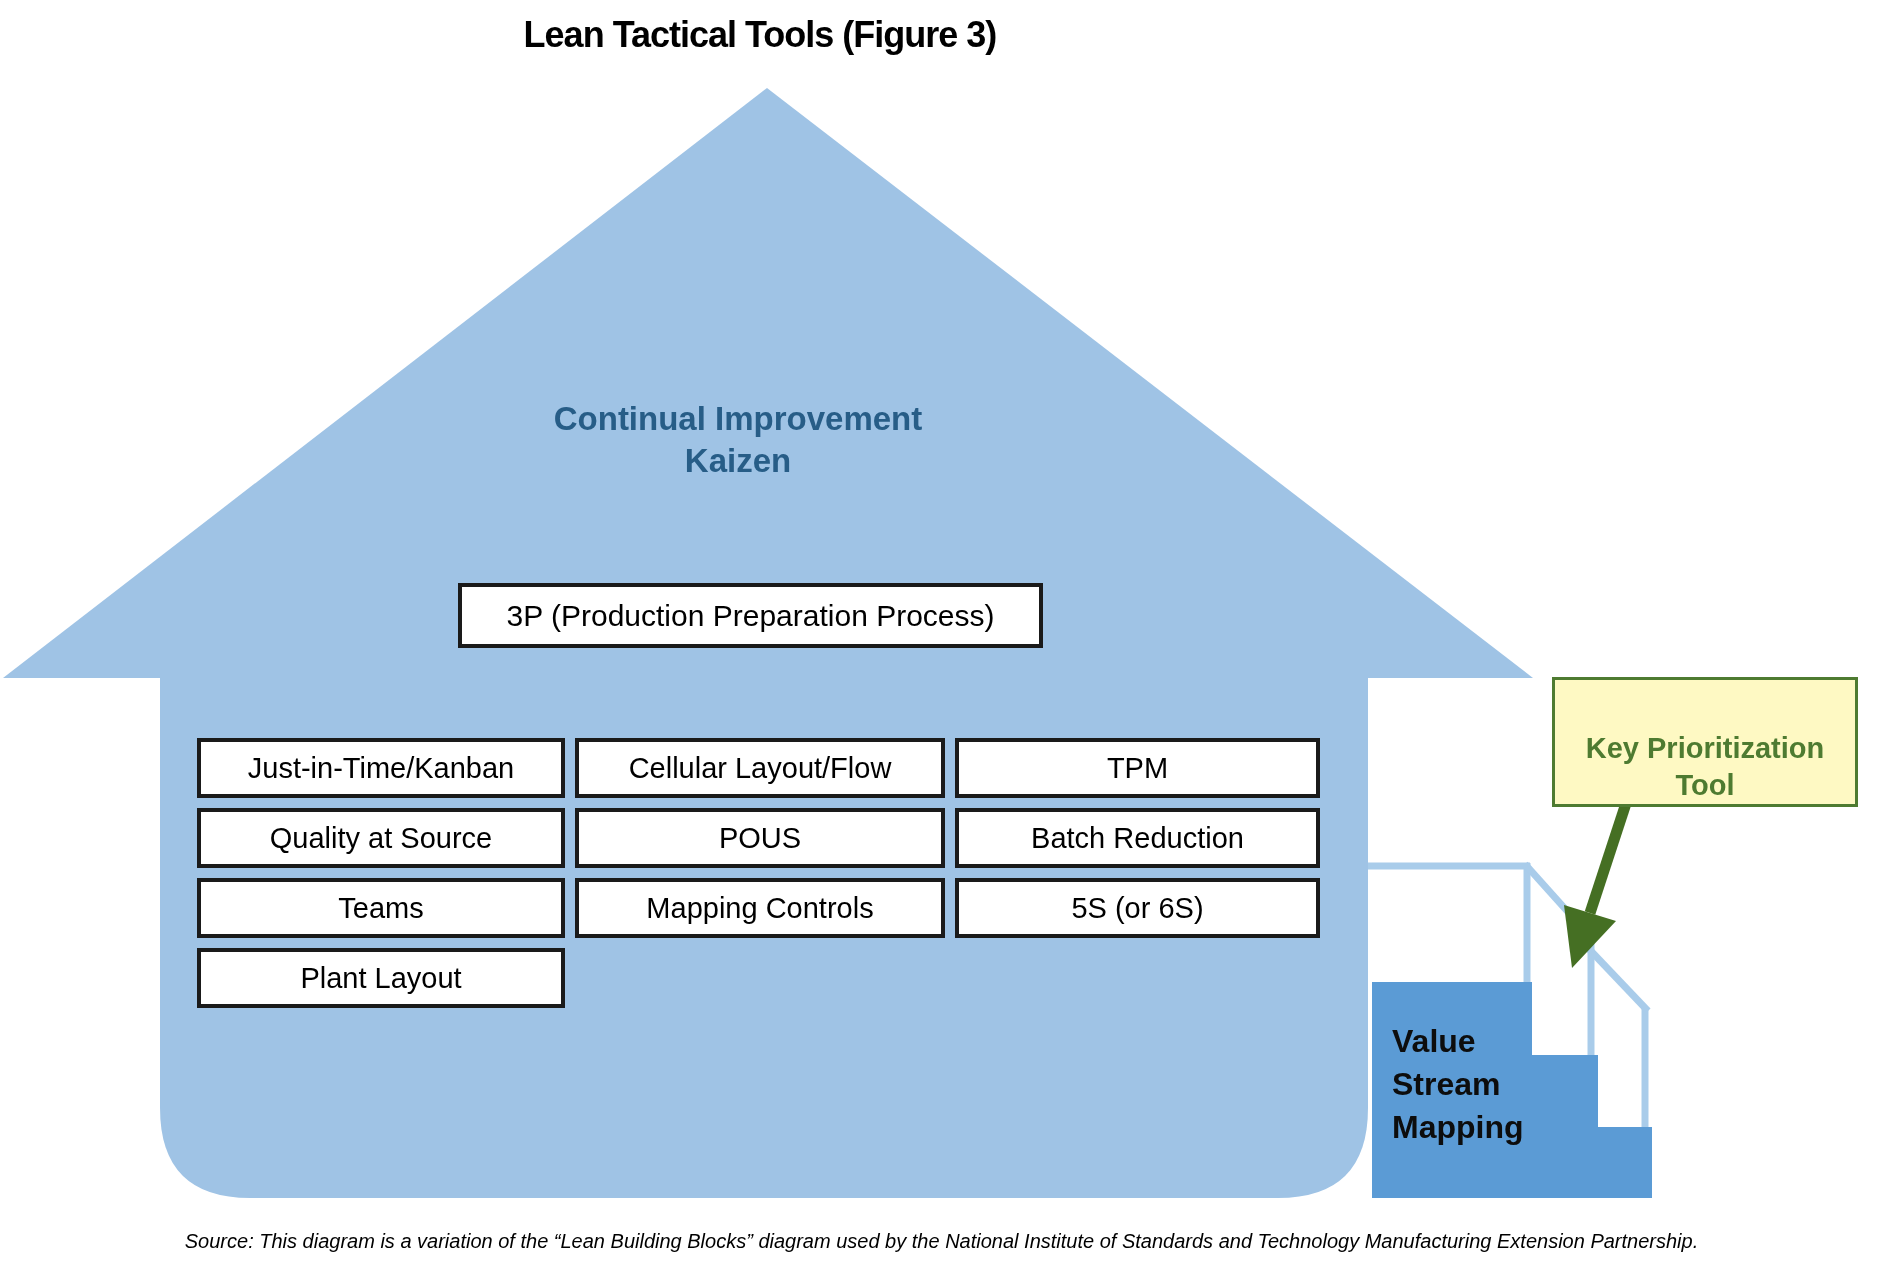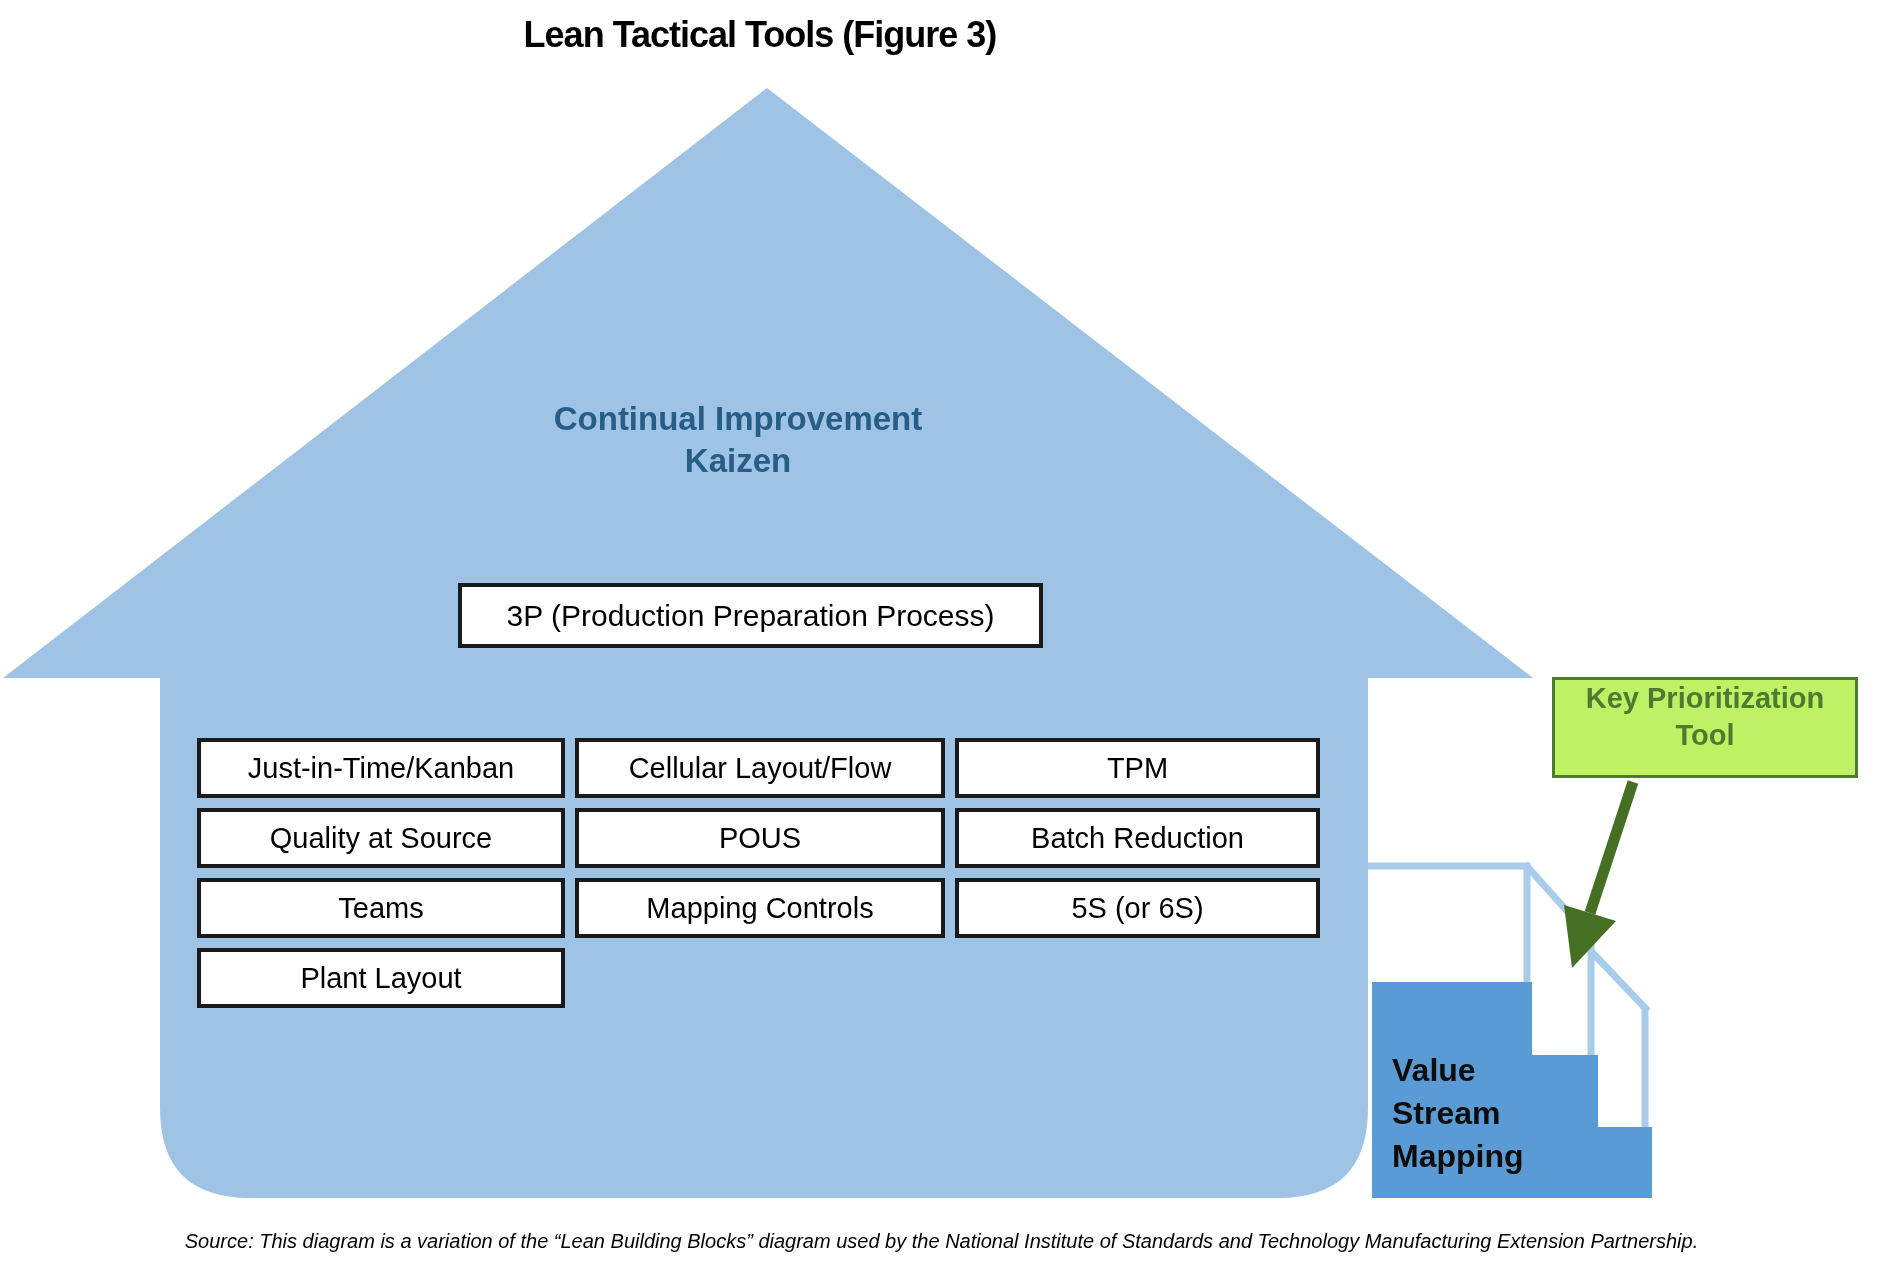--- a/index.html
+++ b/index.html
@@ -54,31 +54,31 @@
     left:197px;top:738px;width:1143px;height:351px;
     display:grid;
     grid-template-columns:368px 370px 365px;
     grid-template-rows:60px 60px 60px 60px;
     column-gap:20px;row-gap:37px;gap:10px;
   }
   .vsm-label{
     position:absolute;
     left:1392px;top:1020px;width:180px;
     color:#0d0d0d;
-    font-size:32px;font-weight:bold;line-height:43px;margin-top:29px;
+    font-size:32px;font-weight:bold;line-height:43px;
   }
   .key-callout{
     position:absolute;
-    left:1552px;top:677px;width:306px;height:101px;
+    left:1552px;top:677px;width:306px;height:130px;
     box-sizing:border-box;
-    background:#bef264;
+    background:#fef9c3;
     border:3px solid var(--callout_green);
     color:var(--callout_green);
     font-size:29px;font-weight:bold;line-height:37px;
-    display:flex;align-items:flex-start;justify-content:center;
+    display:flex;align-items:flex-end;justify-content:center;
     text-align:center;
     padding:0 10px;
   }
   .source-note{
     position:absolute;
     left:0;top:1230px;width:1883px;
     text-align:center;
     font-style:italic;
     font-size:20px;color:var(--text_black);
   }

